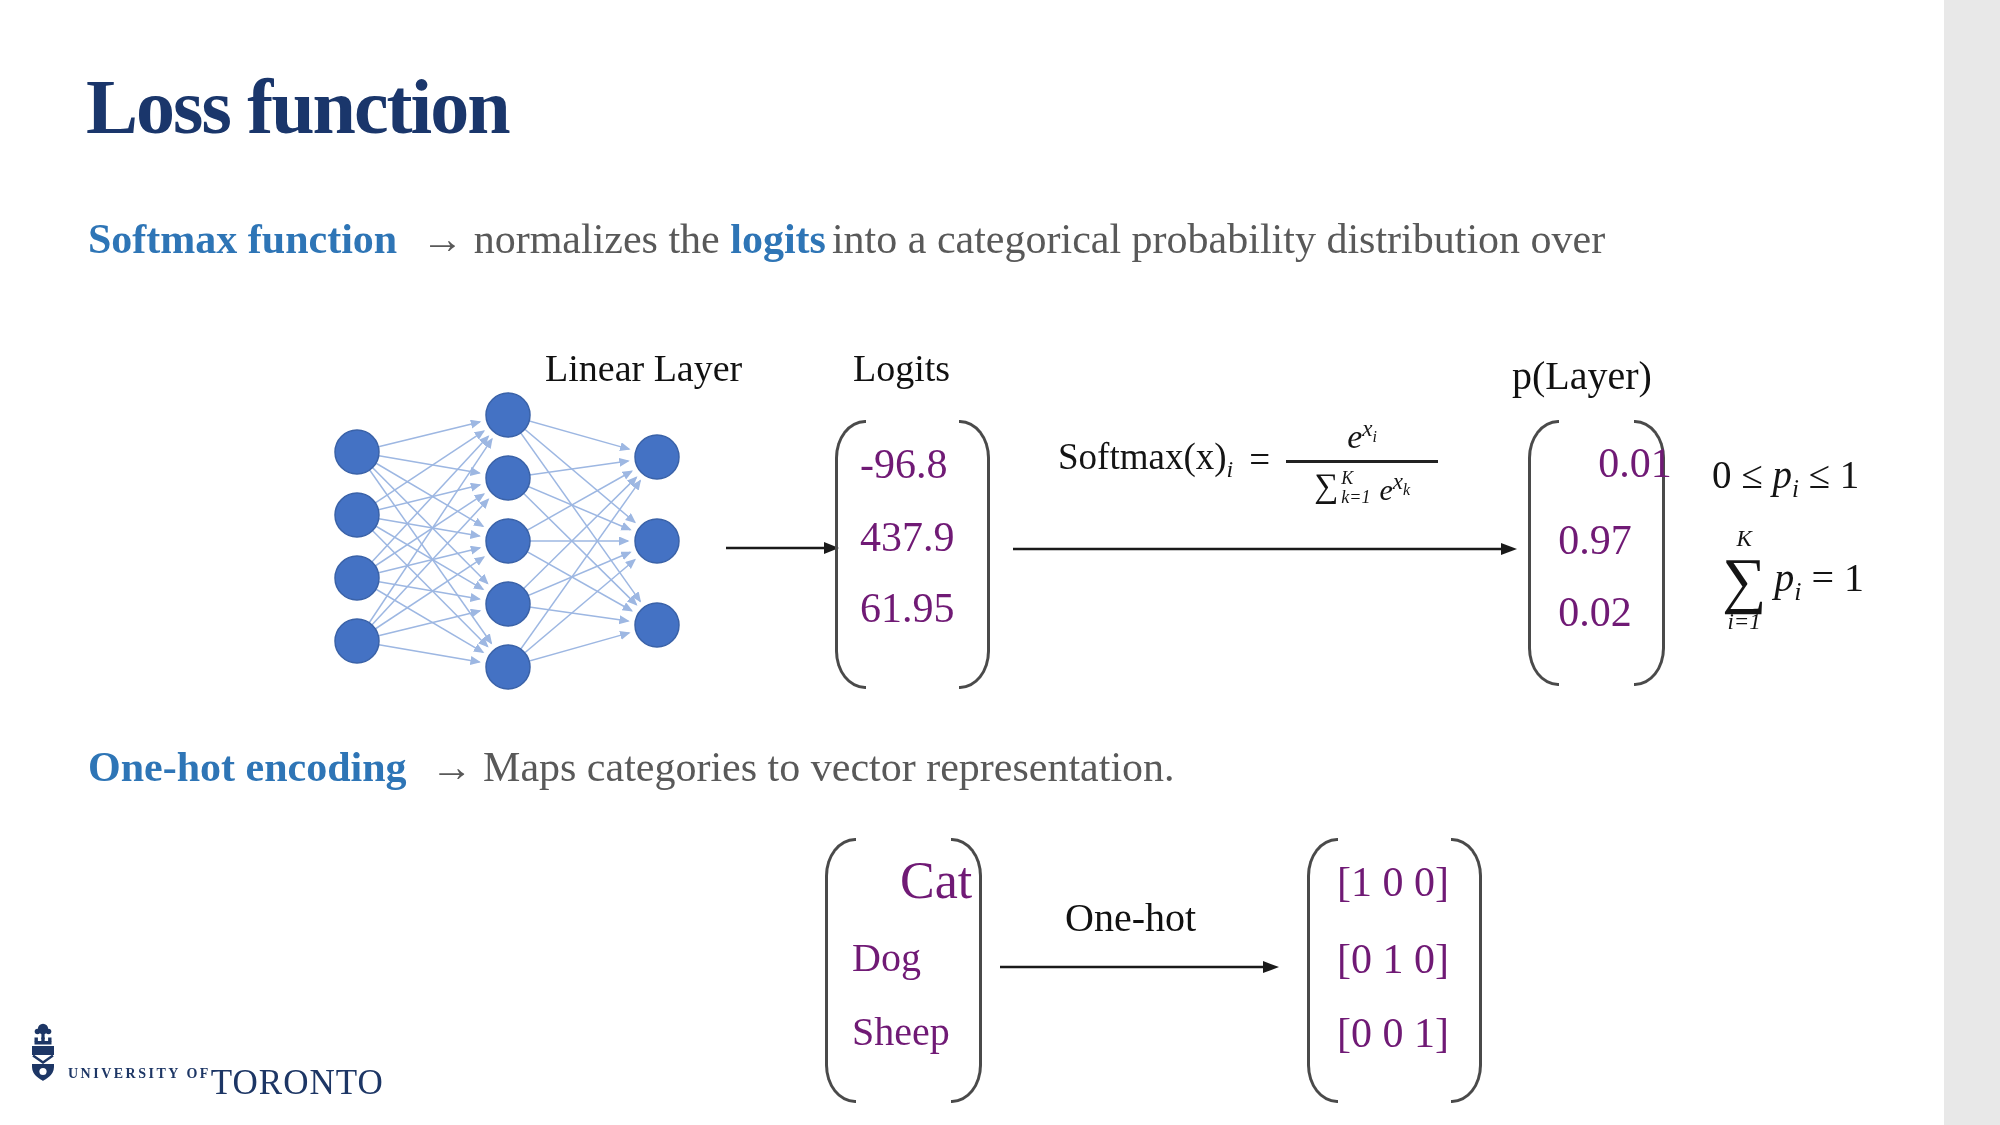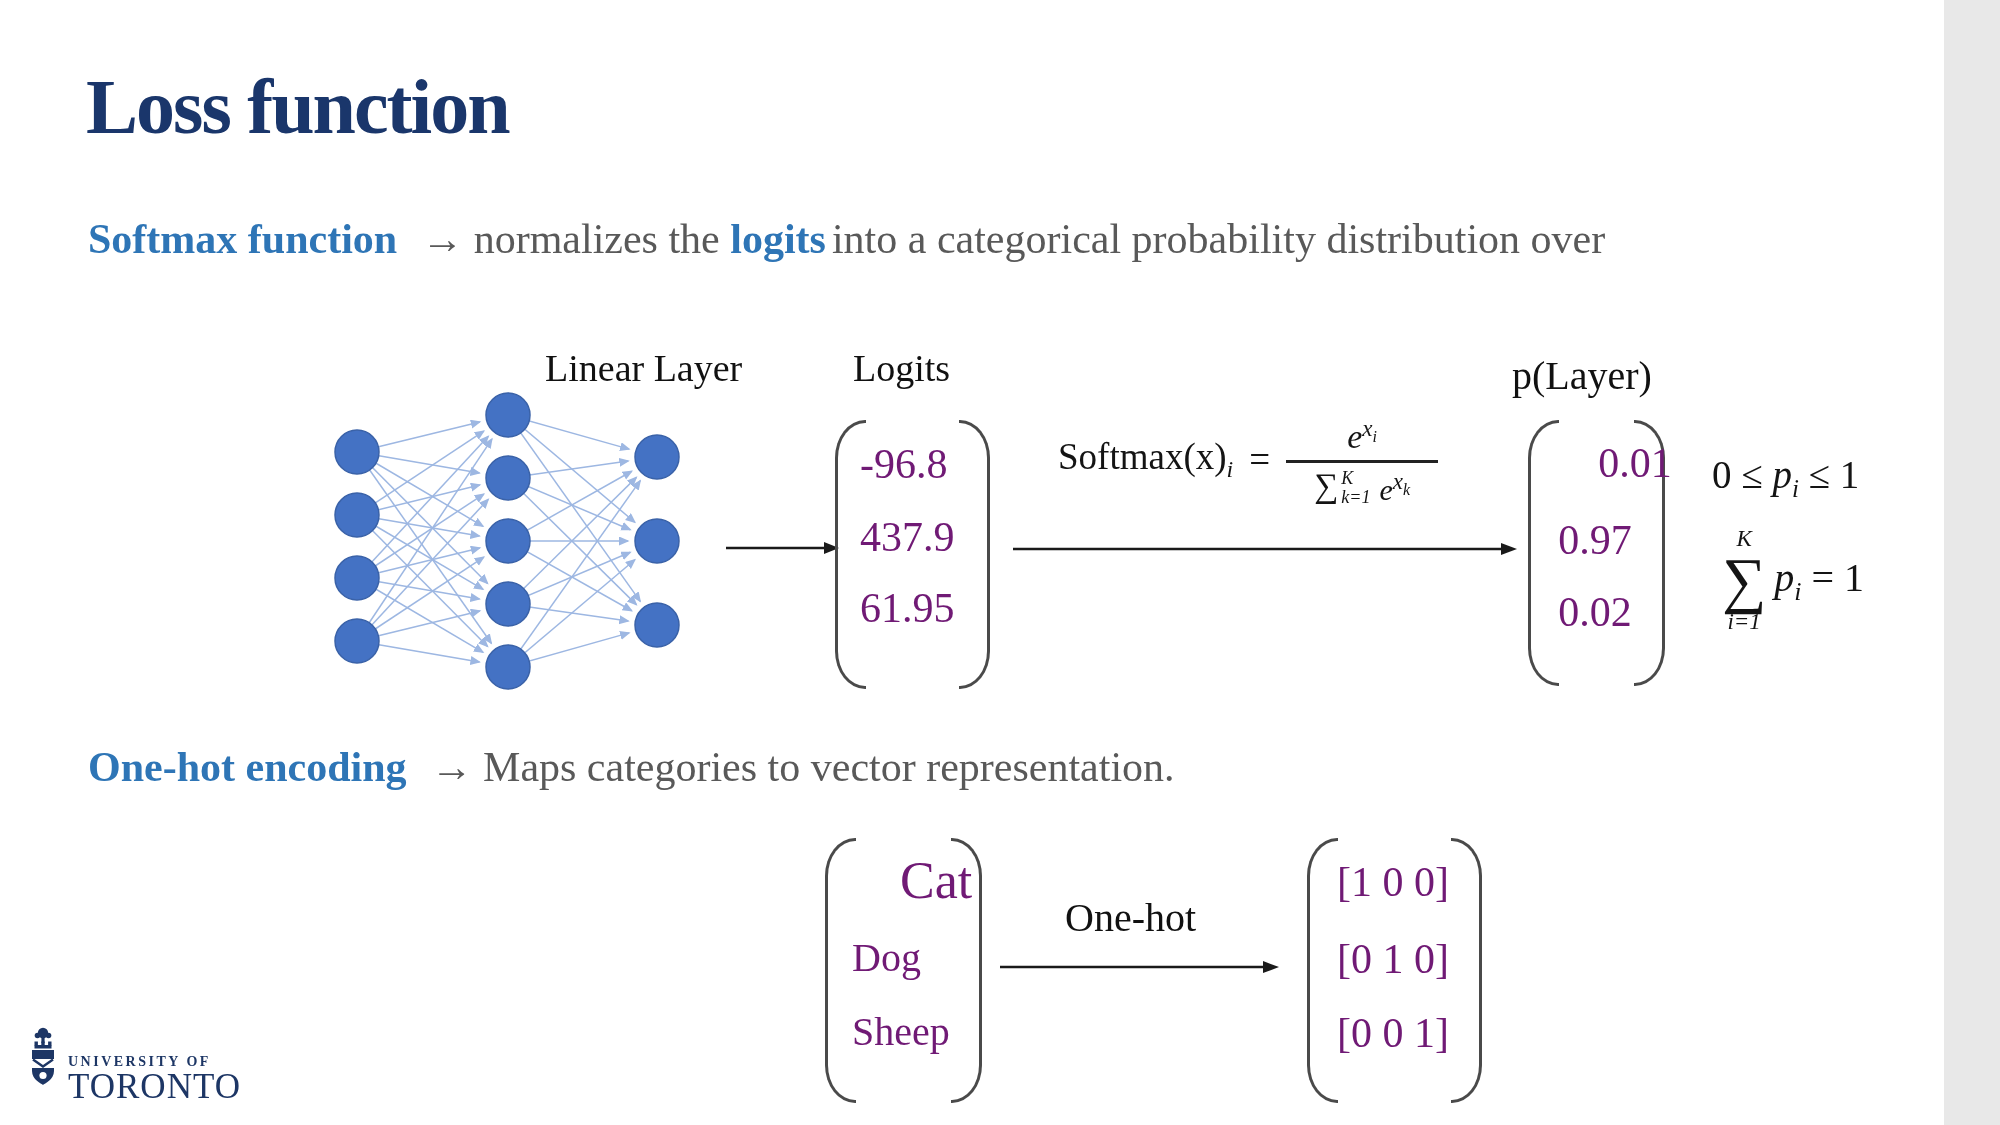--- a/index.html
+++ b/index.html
@@ -56,21 +56,21 @@
   .c-range sub{font-size:25px;font-style:italic;}
   .c-sum{left:1722px;top:526px;display:flex;align-items:center;gap:8px;color:#141414;}
   .c-sum .col{display:flex;flex-direction:column;align-items:center;}
   .c-sum .lim{font-size:23px;line-height:25px;font-style:italic;}
   .c-sum .big{font-size:62px;line-height:58px;}
   .c-body{font-size:40px;}
   .c-body sub{font-size:26px;font-style:italic;}
 
   
   .logo{left:28px;top:1022px;display:flex;align-items:flex-end;gap:10px;color:#1D3665;}
-  .logo-text{display:flex;flex-direction:column;padding-bottom:2px;margin-top:32px;}
+  .logo-text{display:flex;flex-direction:row;padding-bottom:2px;margin-top:32px;}
   .logo-l1{font-size:14px;font-weight:700;letter-spacing:2.5px;}
   .logo-l2{font-size:35px;letter-spacing:1px;line-height:34px;}
 </style>
 </head>
 <body>
 
 <div class="stage">
 
   <div class="abs title">Loss function</div>
 

